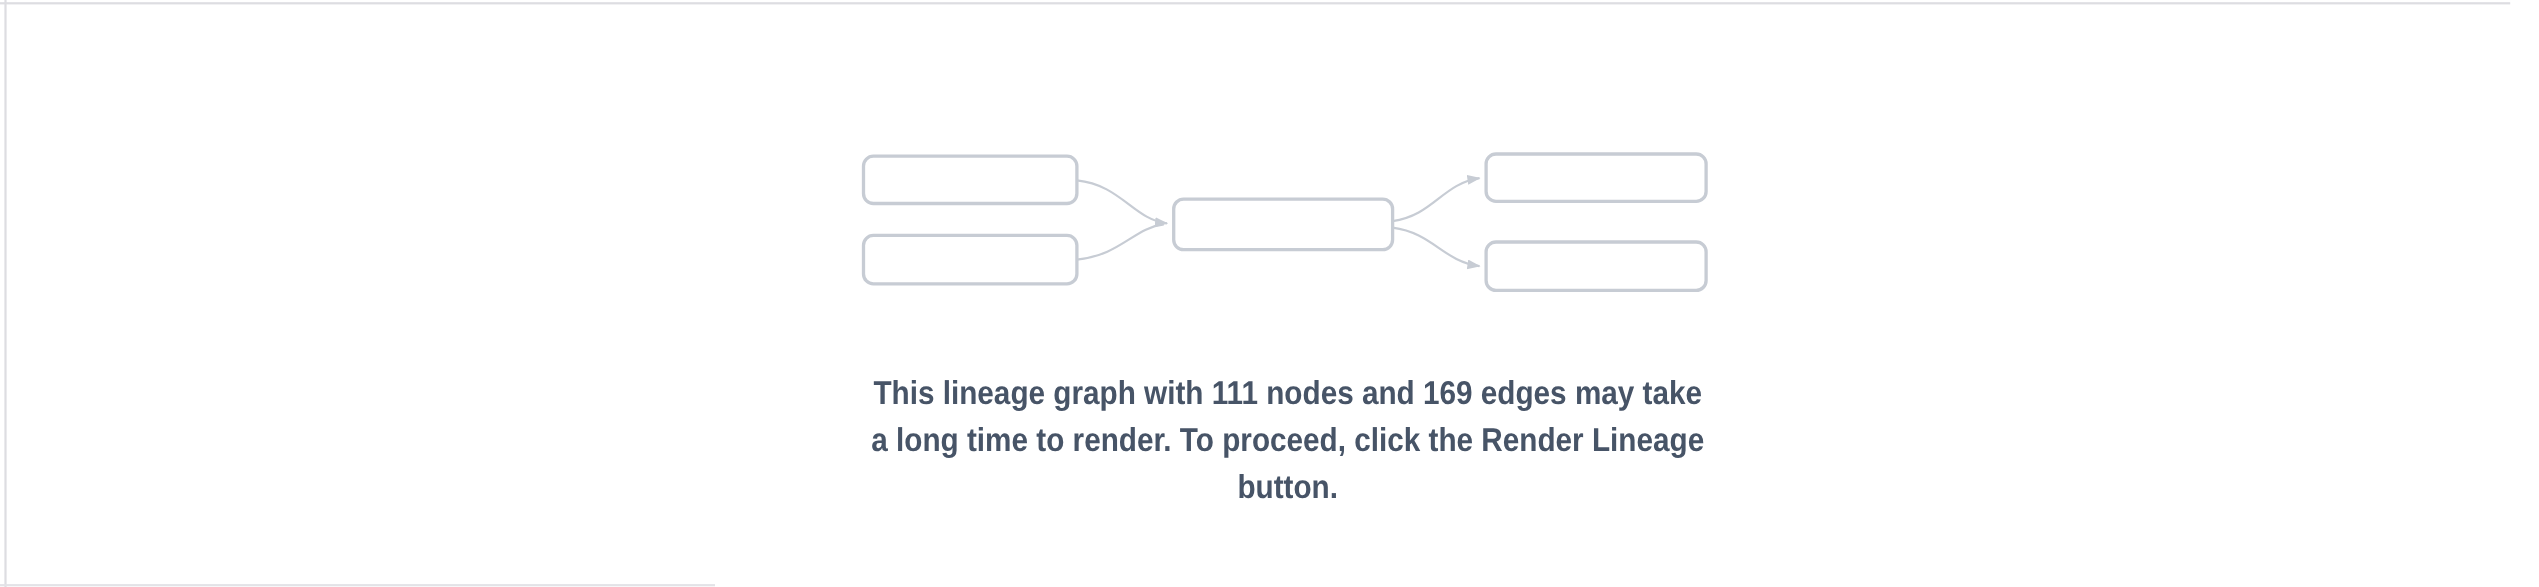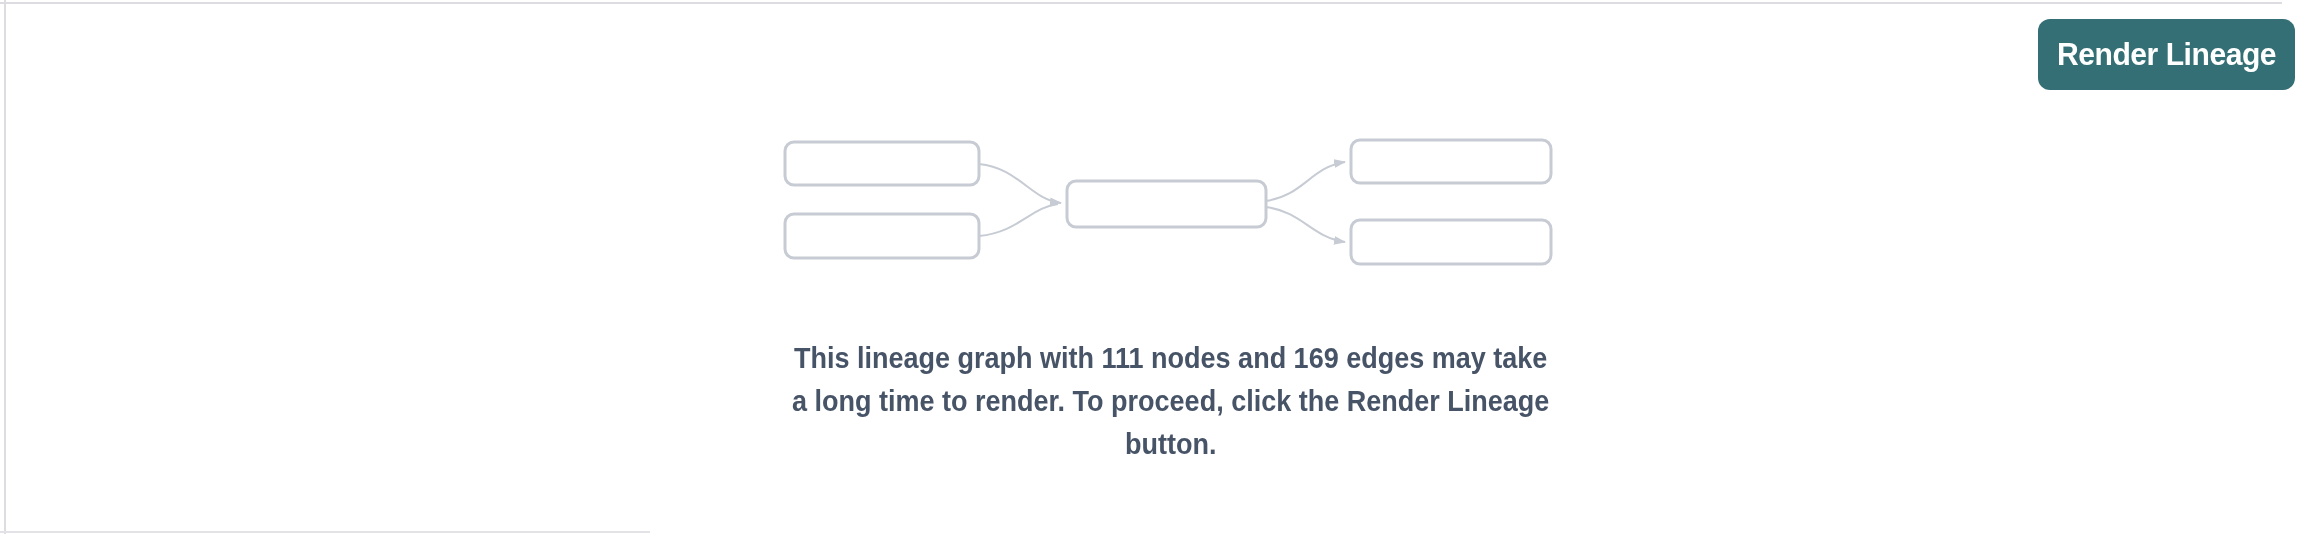--- a/index.html
+++ b/index.html
@@ -84,23 +84,20 @@
 </style>
 </head>
 <body>
 
 <div class="panel">
 
   <div class="border-top"></div>
   <div class="border-left"></div>
   <div class="border-bottom"></div>
 
-  <button class="render-btn">
-    <span class="btn-label">Render Lineage</span>
-  </button>
 
   <div class="content">
 
     <svg class="placeholder-svg" width="820" height="170" viewBox="0 0 820 170">
       <defs>
         <marker id="arrowhead" markerUnits="userSpaceOnUse" markerWidth="14" markerHeight="11" refX="11" refY="4.5" orient="auto">
           <path d="M0,0 L12,4.5 L0,9 Z" fill="#c7ccd4"></path>
         </marker>
       </defs>
 

